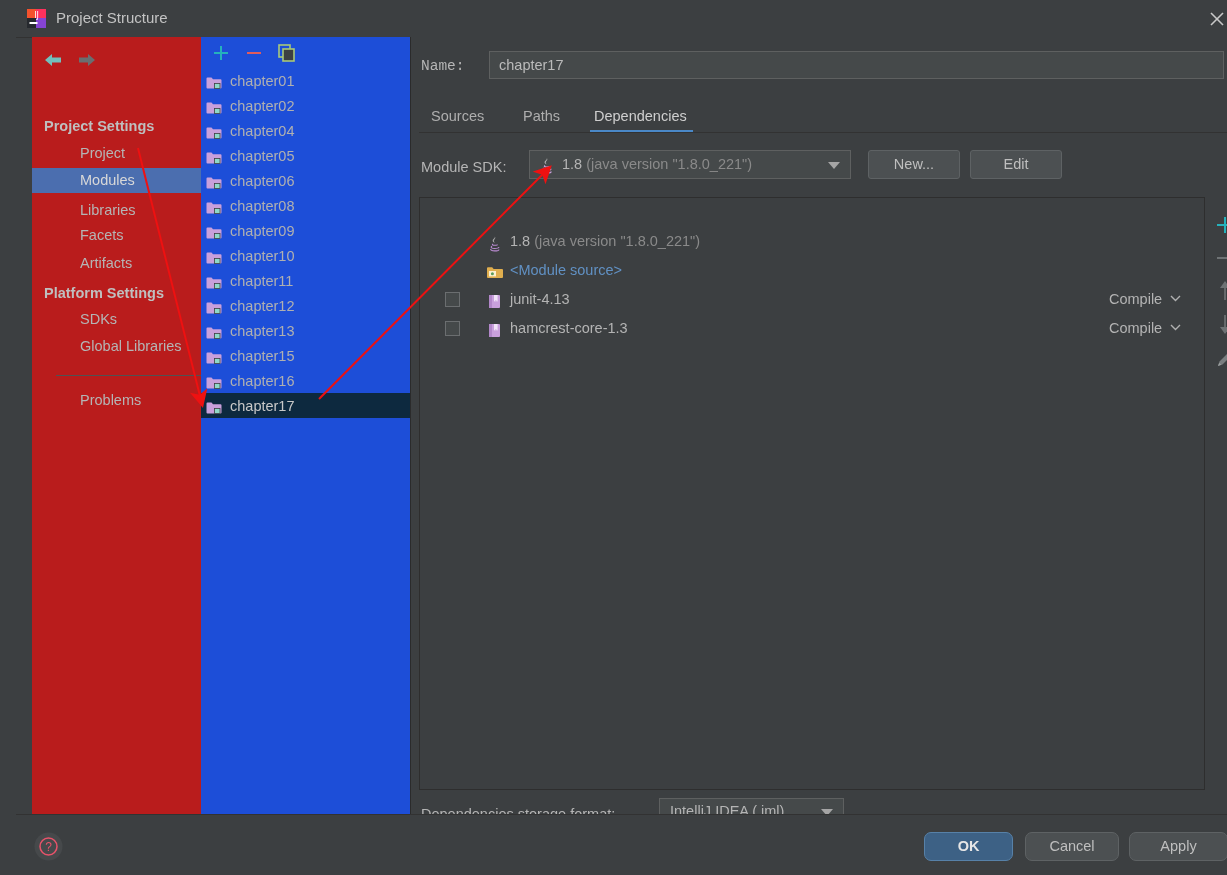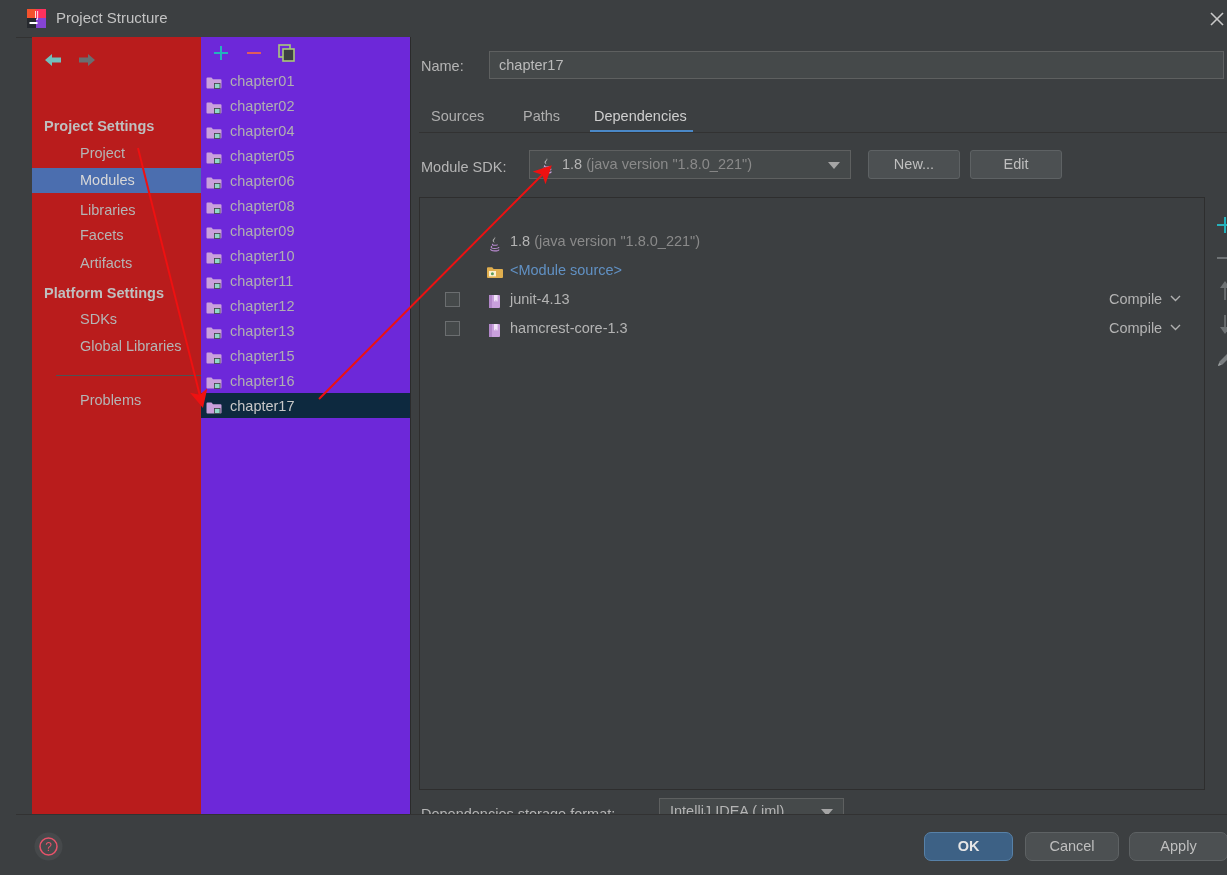--- a/index.html
+++ b/index.html
@@ -62,21 +62,21 @@
     background: #4b6eaf; color: #d8d8d8;
   }
   .nav-sep {
     position: absolute; left: 24px; width: 150px; height: 1px;
     background: #4f5254;
   }
 
   
   .modpanel {
     position: absolute; left: 185px; top: 37px; width: 209px; height: 777px;
-    background: #6d28d9;
+    background: #1d4ed8;
     border-right: 1px solid #2b2b2b;
     text-decoration: underline;
   }
   .mod-toolbar { position: absolute; left: 0; top: 0; width: 209px; height: 30px; }
   .tb-btn {
     position: absolute; top: 5px; width: 24px; height: 22px; cursor: pointer;
   }
   .tb-add  { left: 9px; }
   .tb-rem  { left: 42px; }
   .tb-copy { left: 74px; }
@@ -98,21 +98,21 @@
   }
   .mod-row .lbl { display:inline-block; vertical-align: middle; }
 
   
   .content {
     position: absolute; left: 395px; top: 37px; width: 832px; height: 777px;
     background: #3c3f41;
   }
   .name-label {
     position: absolute; left: 10px; top: 21px;
-    font-size: 14.5px; color: #b5b5b5;
+    font-size: 14.5px; color: #b5b5b5; font-family: Liberation Mono, monospace;
   }
   .name-input {
     position: absolute; left: 78px; top: 14px; width: 735px; height: 28px;
     background: #45494a; border: 1px solid #5e6060;
     box-sizing: border-box;
     color: #bbbbbb; font-size: 14.5px;
     font-family: "Liberation Sans", sans-serif;
     padding: 0 9px; outline: none;
   }
 

